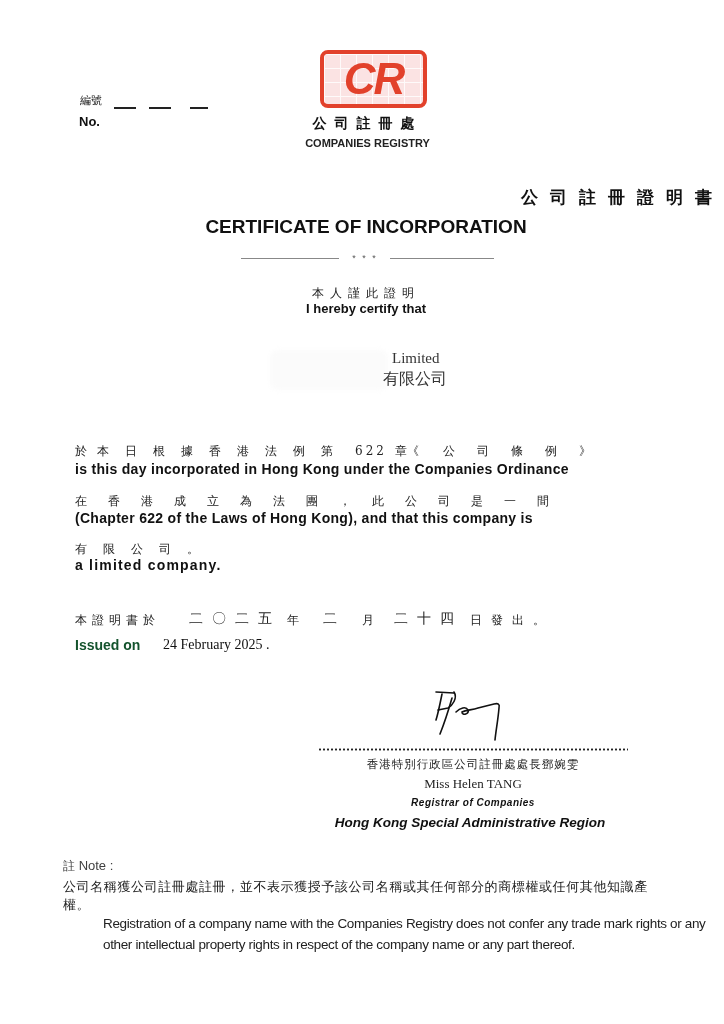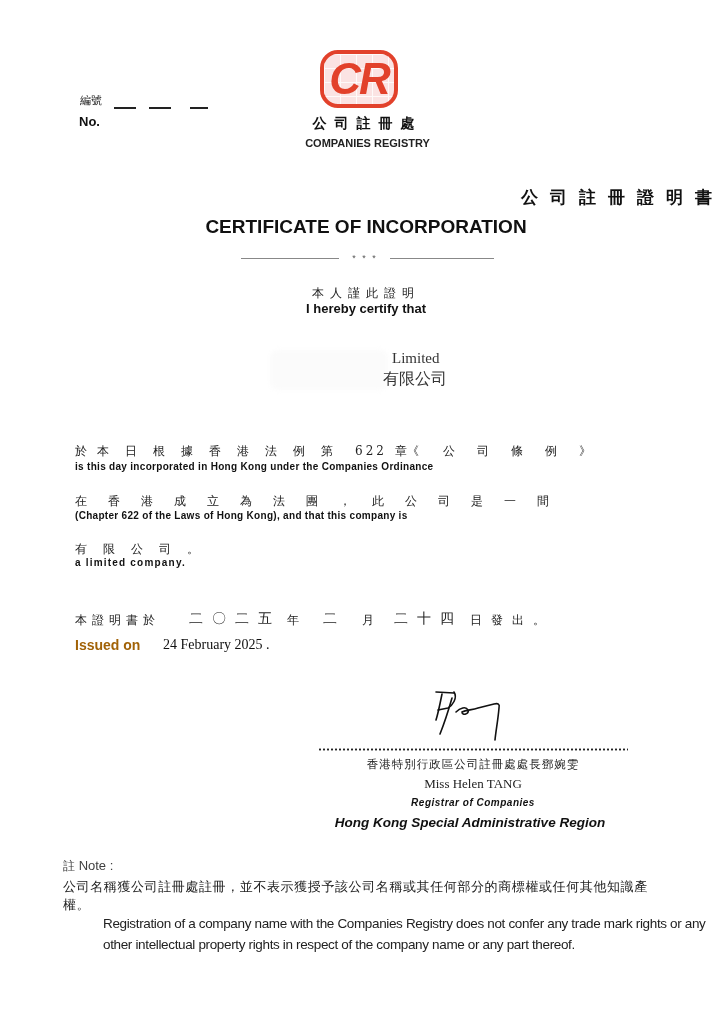--- a/index.html
+++ b/index.html
@@ -7,21 +7,21 @@
     body { position: relative; font-family: "Liberation Sans", sans-serif; color: #111; }
 
     .abs { position: absolute; }
 
     
     .no-zh { left: 80px; top: 93px; font-family: "DejaVu Serif", serif; font-size: 11px; color: #222; }
     .no-en { left: 79px; top: 114px; font-size: 13px; font-weight: bold; }
     .no-dash { top: 107px; height: 2px; background: #222; }
 
     
-    .logo { left: 320px; top: 50px; width: 78px; height: 58px; border: 4px solid #e2412b; border-radius: 18px; background: #fbe3e3; overflow: hidden; }
+    .logo { left: 320px; top: 50px; width: 107px; height: 58px; border: 4px solid #e2412b; border-radius: 8px; background: #fbe3e3; overflow: hidden; }
     .logo-grid { position: absolute; inset: 0;
       background-image:
         linear-gradient(#ffffff 1px, transparent 1px),
         linear-gradient(90deg, #ffffff 1px, transparent 1px);
       background-size: 16px 14px; opacity: 0.8; }
     .logo-text { position: absolute; left: 0; right: 0; top: 0; bottom: 0; text-align: center;
       font-family: "Liberation Sans", sans-serif; font-weight: bold; font-style: italic;
       font-size: 44px; line-height: 50px; color: #e2412b; letter-spacing: -2px; }
     .reg-zh { left: 290px; top: 115px; width: 155px; text-align: center; font-family: "DejaVu Sans", sans-serif; font-weight: bold; font-size: 14px; letter-spacing: 8px; color: #111; }
     .reg-en { left: 280px; top: 137px; width: 175px; text-align: center; font-size: 11px; font-weight: bold; color: #222; letter-spacing: 0px; }
@@ -35,24 +35,24 @@
     .certify-zh { left: 0; width: 732px; top: 285px; text-align: center; font-family: "DejaVu Serif", serif; font-size: 12px; letter-spacing: 6px; color: #222; }
     .certify-en { left: 0; width: 732px; top: 301px; text-align: center; font-size: 13px; font-weight: bold; color: #111; }
 
     
     .redact { left: 270px; top: 350px; width: 118px; height: 40px; background: #fbfbfb; border-radius: 8px; filter: blur(2px); }
     .limited-en { left: 392px; top: 350px; font-family: "Liberation Serif", serif; font-size: 15px; color: #333; }
     .limited-zh { left: 383px; top: 369px; font-family: "DejaVu Sans", sans-serif; font-size: 16px; color: #333; }
 
     
     .zh-line { left: 75px; font-family: "DejaVu Serif", serif; font-size: 12px; color: #222; word-spacing: 0; white-space: nowrap; }
-    .en-line { left: 75px; font-size: 10px; font-weight: bold; color: #111; white-space: nowrap; letter-spacing: 0.3px; }
+    .en-line { left: 75px; font-size: 14px; font-weight: bold; color: #111; white-space: nowrap; letter-spacing: 0.3px; }
     .zh-spaced span { display: inline-block; }
 
-    .issued-label { left: 75px; top: 637px; font-size: 14px; font-weight: bold; color: #a16207; }
+    .issued-label { left: 75px; top: 637px; font-size: 14px; font-weight: bold; color: #14532d; }
     .issued-date { left: 163px; top: 637px; font-family: "Liberation Serif", serif; font-size: 14px; color: #111; }
 
     
     .sig { left: 432px; top: 688px; width: 72px; height: 55px; }
     .dotline { left: 318px; top: 748px; width: 310px; height: 3px;
       background-image: radial-gradient(circle, #222 1px, transparent 1.2px);
       background-size: 4px 3px; }
     .registrar-zh { left: 318px; top: 757px; width: 310px; text-align: center; font-family: "DejaVu Serif", serif; font-size: 11.5px; color: #222; letter-spacing: 1px; }
     .registrar-name { left: 318px; top: 776px; width: 310px; text-align: center; font-family: "Liberation Serif", serif; font-size: 13px; color: #222; }
     .registrar-title { left: 318px; top: 797px; width: 310px; text-align: center; font-size: 10px; font-weight: bold; font-style: italic; color: #111; letter-spacing: 0.5px; }

